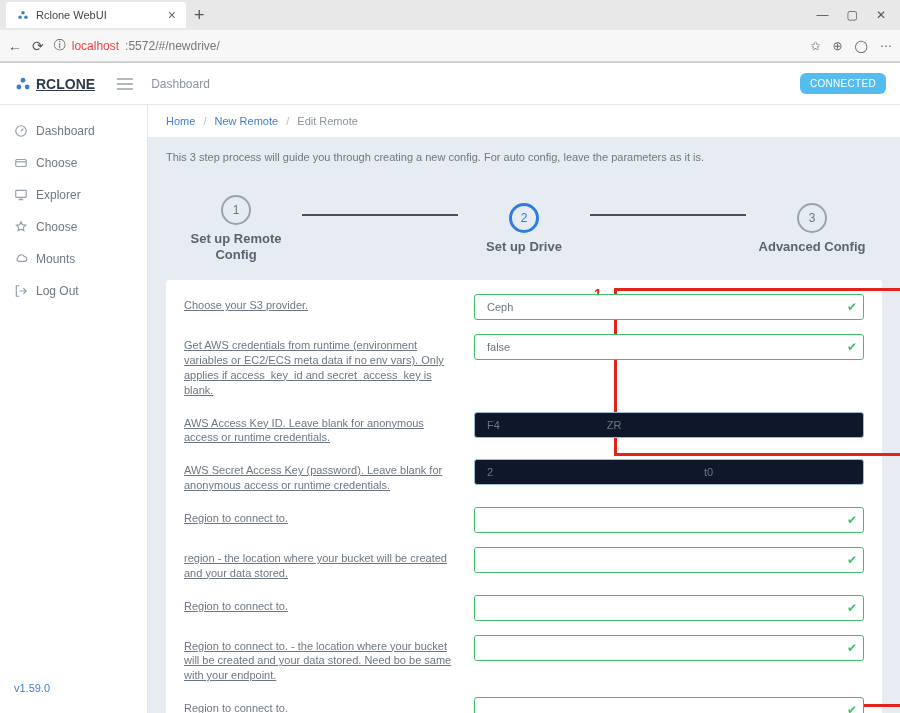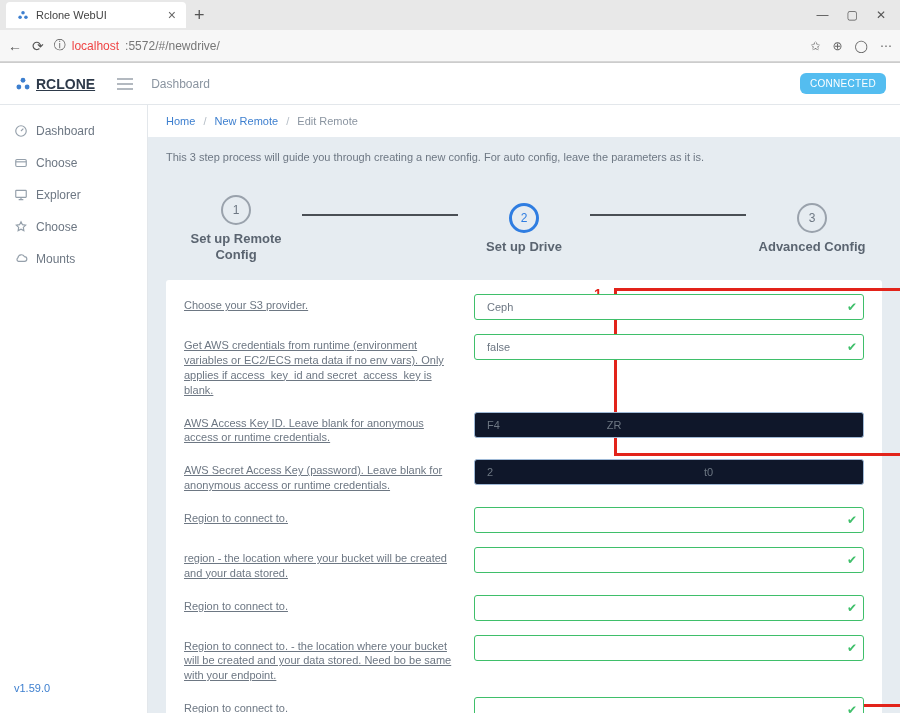--- a/index.html
+++ b/index.html
@@ -164,20 +164,28 @@
           <span>Choose</span>
         </div>
         <div class="sidebar-item">
           <span class="icn">
             <svg width="14" height="14" viewBox="0 0 24 24" fill="none" stroke="#95a0ab" stroke-width="2">
               <path d="M18 16a4 4 0 0 0 0-8 6 6 0 0 0-11.3 2A3.5 3.5 0 0 0 7 16z"></path>
             </svg>
           </span>
           <span>Mounts</span>
         </div>
+        <div class="sidebar-item">
+          <span class="icn">
+            <svg width="14" height="14" viewBox="0 0 24 24" fill="none" stroke="#95a0ab" stroke-width="2">
+              <path d="M9 3h-5v18h5M16 17l5-5-5-5M21 12H9"></path>
+            </svg>
+          </span>
+          <span>Log Out</span>
+        </div>
       </div>
     <div class="sidebar-version">v1.59.0</div>
   </div>
 
   <div class="main">
     <div class="breadcrumb-bar">
       <a href="#">Home</a>
       <span class="sep">/</span>
       <a href="#">New Remote</a>
       <span class="sep">/</span>

